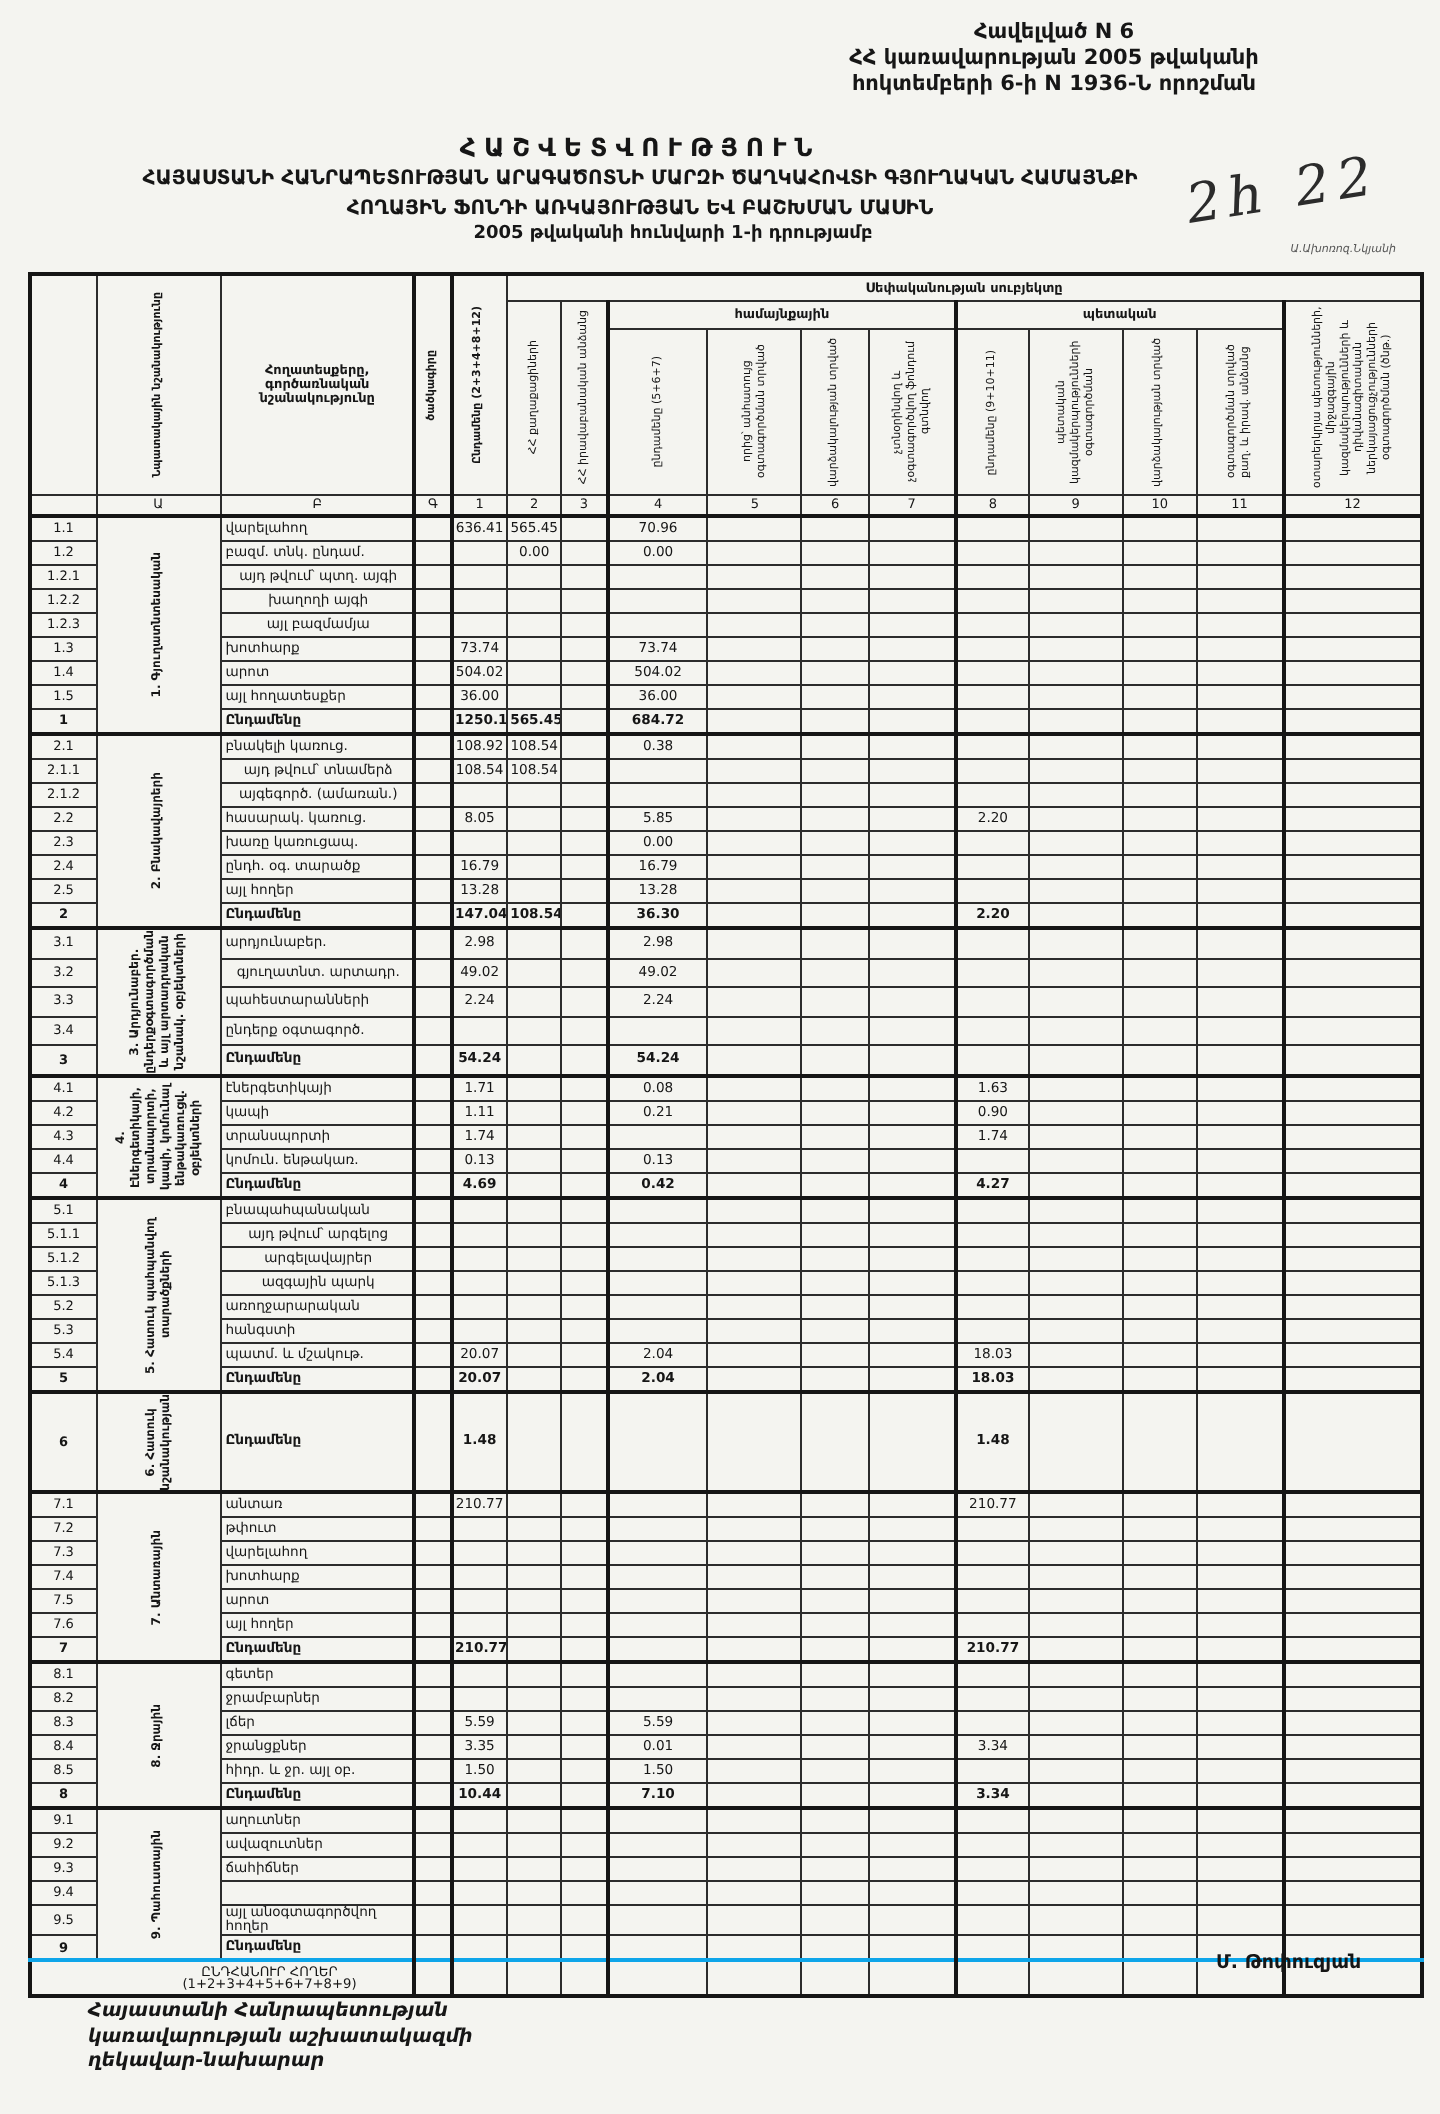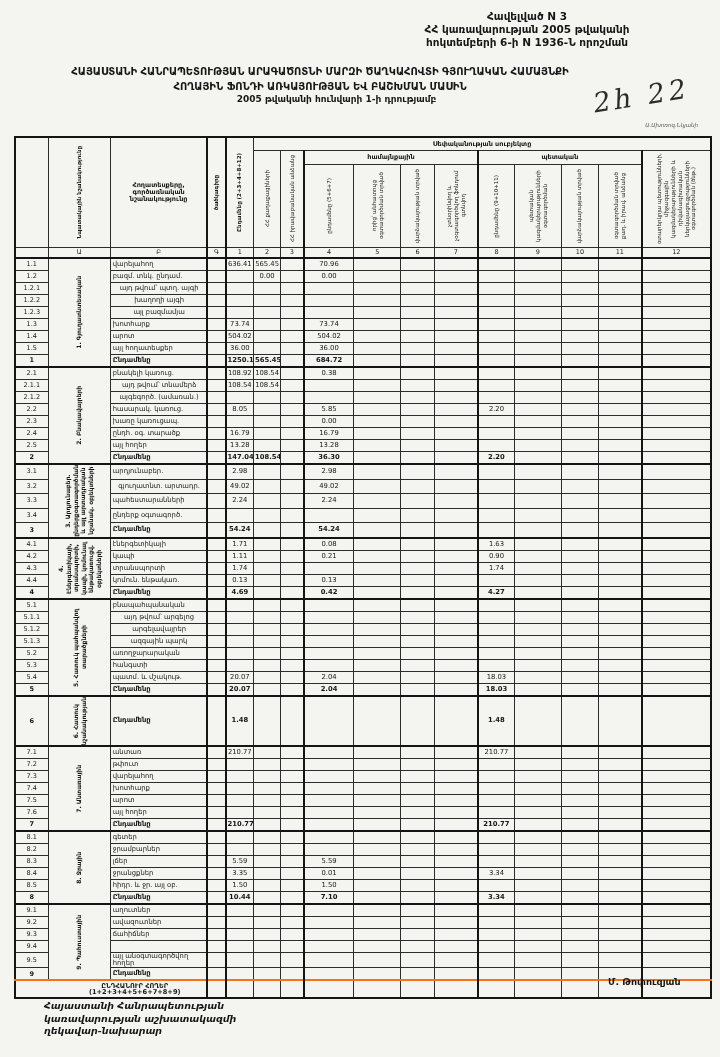--- a/index.html
+++ b/index.html
@@ -67,45 +67,46 @@
   }
   tbody td{height:11px;}
   tbody td.nn{font-size:6.5px;}
   tbody td.lbl{text-align:left;padding-left:2px;font-size:6.8px;}
   tbody td.lbl.ind{text-align:center;}
   tbody tr.total td{font-weight:bold;}
   tbody tr.sec-start td{border-top:2px solid #151515;}
   tbody tr.tall td{height:44px;}
   td.code,th.code{border-left:2px solid #151515;}
   .c1,.c4,.c8,.c12{border-left:2px solid #151515;}
-  tr.grand td{height:16px;font-weight:bold;border-top:2px solid #f97316;font-size:6.6px;padding-left:48px;}
+  tr.grand td{height:16px;font-weight:normal;border-top:2px solid #0ea5e9;font-size:6.6px;padding-left:48px;}
   tr.grand td.glabel{text-align:center;}
   td.num{font-size:6.8px;}
   
   .footer{
     position:absolute;left:44px;top:1000px;
     font-weight:bold;font-size:9.5px;line-height:12.5px;font-style:italic;
   }
   .signature{
     position:absolute;left:608px;top:976px;
     font-weight:bold;font-size:9.5px;
   }
 </style>
 </head>
 <body>
 
 <div class="page">
 
   <div class="appendix">
-    <div>Հավելված N 3</div>
+    <div>Հավելված N 6</div>
     <div>ՀՀ կառավարության 2005 թվականի</div>
     <div>հոկտեմբերի 6-ի N 1936-Ն որոշման</div>
   </div>
 
   <div class="titles">
+    <div class="t1">ՀԱՇՎԵՏՎՈՒԹՅՈՒՆ</div>
     <div class="t2">ՀԱՅԱՍՏԱՆԻ ՀԱՆՐԱՊԵՏՈՒԹՅԱՆ ԱՐԱԳԱԾՈՏՆԻ ՄԱՐԶԻ ԾԱՂԿԱՀՈՎՏԻ ԳՅՈՒՂԱԿԱՆ ՀԱՄԱՅՆՔԻ</div>
     <div class="t3">ՀՈՂԱՅԻՆ ՖՈՆԴԻ ԱՌԿԱՅՈՒԹՅԱՆ ԵՎ ԲԱՇԽՄԱՆ ՄԱՍԻՆ</div>
     <div class="t4">2005 թվականի հունվարի 1-ի դրությամբ</div>
   </div>
 
   <div class="handwritten">2հ 22</div>
   <div class="tinynote">Ա.Ախոռոզ.Նկյանի</div>
 
   <table>
     <colgroup>

